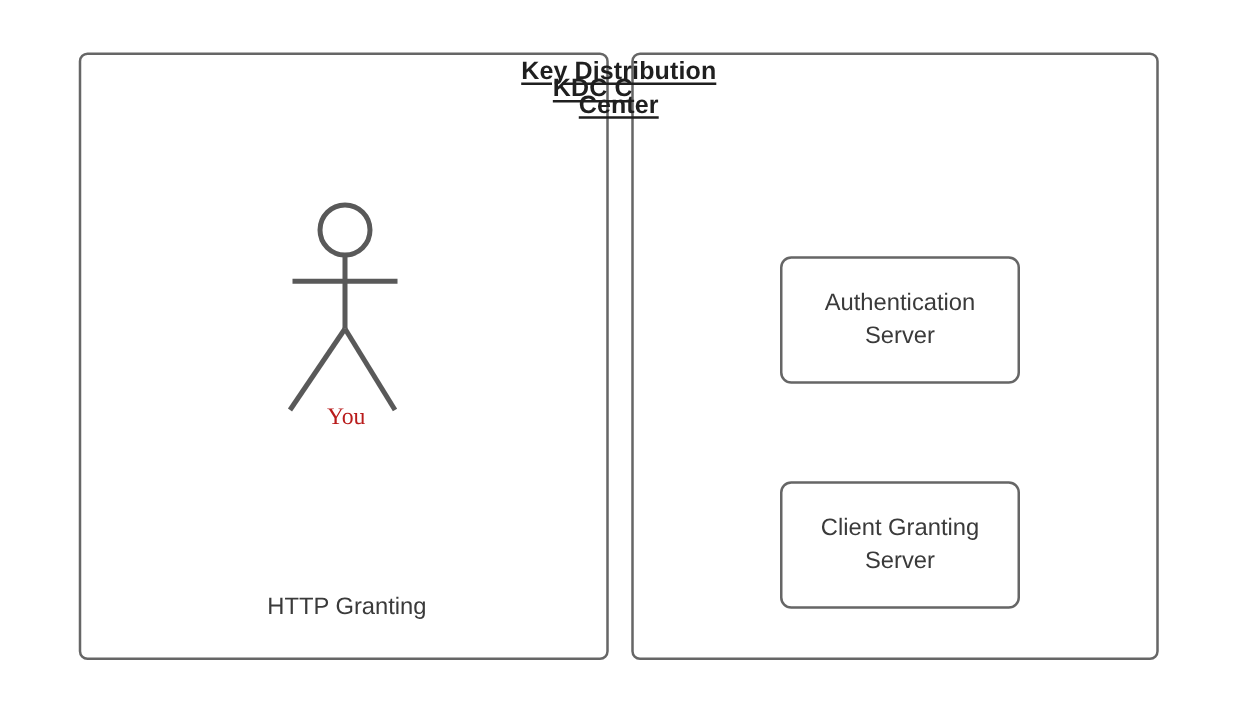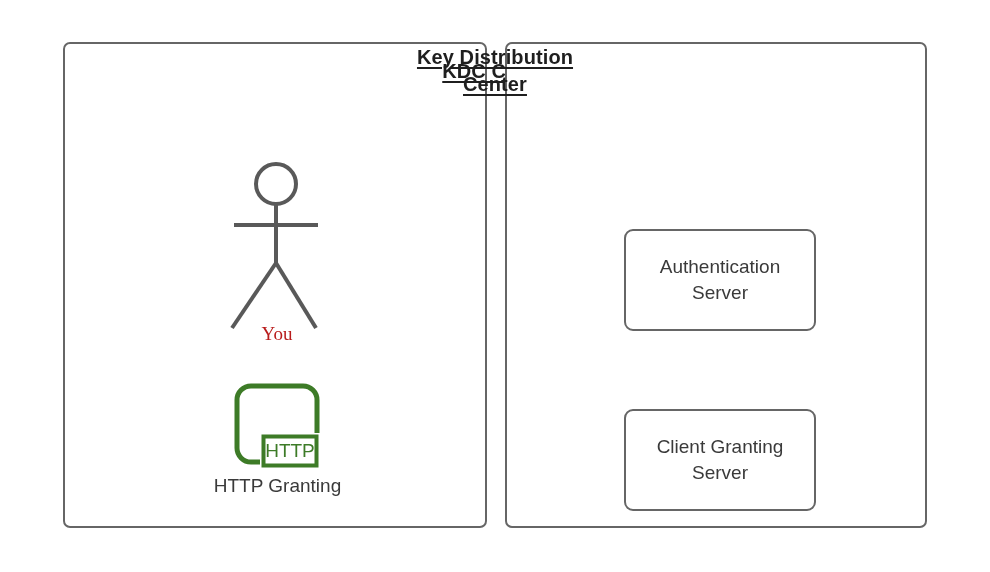--- a/index.html
+++ b/index.html
@@ -115,21 +115,20 @@
   .server-box {
     position: absolute;
     box-sizing: border-box;
     background: #ffffff;
     border: 2px solid #666666;
     border-radius: 9px;
     display: flex;
     align-items: center;
     justify-content: center;
     text-align: center;
-    margin-top: 24px;
   }
   .server-box .server-label {
     font-size: 19px;
     line-height: 26px;
     color: #3a3a3a;
     padding: 0 10px;
   }
   #box-auth-server {
     left: 624px;
     top: 205px;
@@ -167,31 +166,20 @@
         <line x1="64" y1="108" x2="20" y2="173"></line>
         <line x1="64" y1="108" x2="104" y2="173"></line>
       </g>
     </svg>
   </div>
 
   <div class="label-you">
     <span>You</span>
   </div>
 
-  <div class="http-service">
-    <svg viewBox="0 0 90 85" xmlns="http://www.w3.org/2000/svg">
-
-      <rect x="5" y="3" width="80" height="76" rx="14" ry="14" fill="none" stroke="#3d7b27" stroke-width="5"></rect>
-
-      <rect x="28" y="50" width="60" height="34" fill="#ffffff"></rect>
-
-      <rect x="31.5" y="53.5" width="53" height="29" fill="#ffffff" stroke="#3d7b27" stroke-width="4"></rect>
-      <text x="58" y="74" text-anchor="middle" font-family="Liberation Sans, sans-serif" font-size="19" fill="#3d7b27">HTTP</text>
-    </svg>
-  </div>
 
   <div class="label-http-service">
     <span>HTTP Granting</span>
   </div>
 
   <div class="panel" id="panel-kdc"></div>
 
   <div class="panel-title" id="title-kdc">
     <span>Key Distribution</span><br>
     <span>Center</span>

